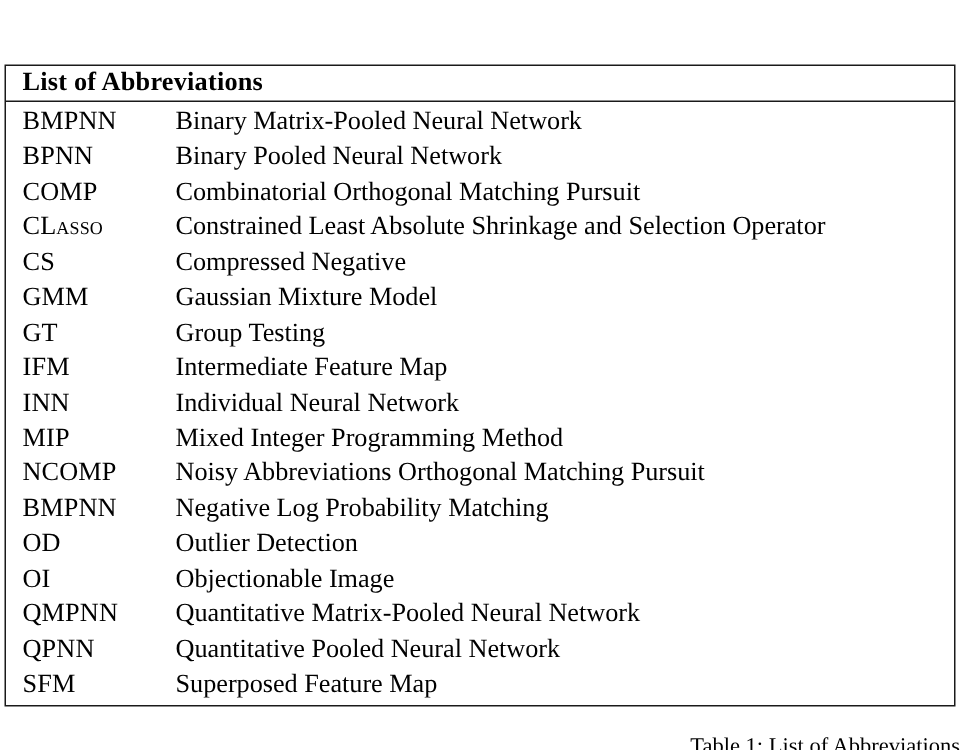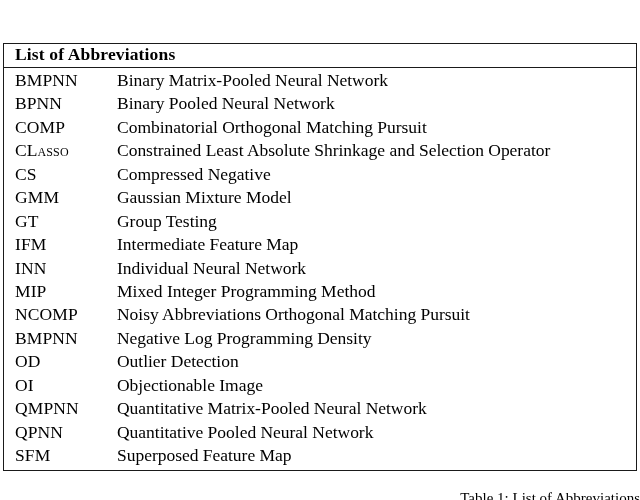--- a/index.html
+++ b/index.html
@@ -149,21 +149,21 @@
         <div class="row">
           <div class="cell-abbr">MIP</div>
           <div class="cell-desc">Mixed Integer Programming Method</div>
         </div>
         <div class="row">
           <div class="cell-abbr">NCOMP</div>
           <div class="cell-desc">Noisy Abbreviations Orthogonal Matching Pursuit</div>
         </div>
         <div class="row">
           <div class="cell-abbr allcaps">BMPNN</div>
-          <div class="cell-desc">Negative Log Programming Density</div>
+          <div class="cell-desc">Negative Log Probability Matching</div>
         </div>
         <div class="row">
           <div class="cell-abbr allcaps">OD</div>
           <div class="cell-desc">Outlier Detection</div>
         </div>
         <div class="row">
           <div class="cell-abbr allcaps">OI</div>
           <div class="cell-desc">Objectionable Image</div>
         </div>
         <div class="row">

